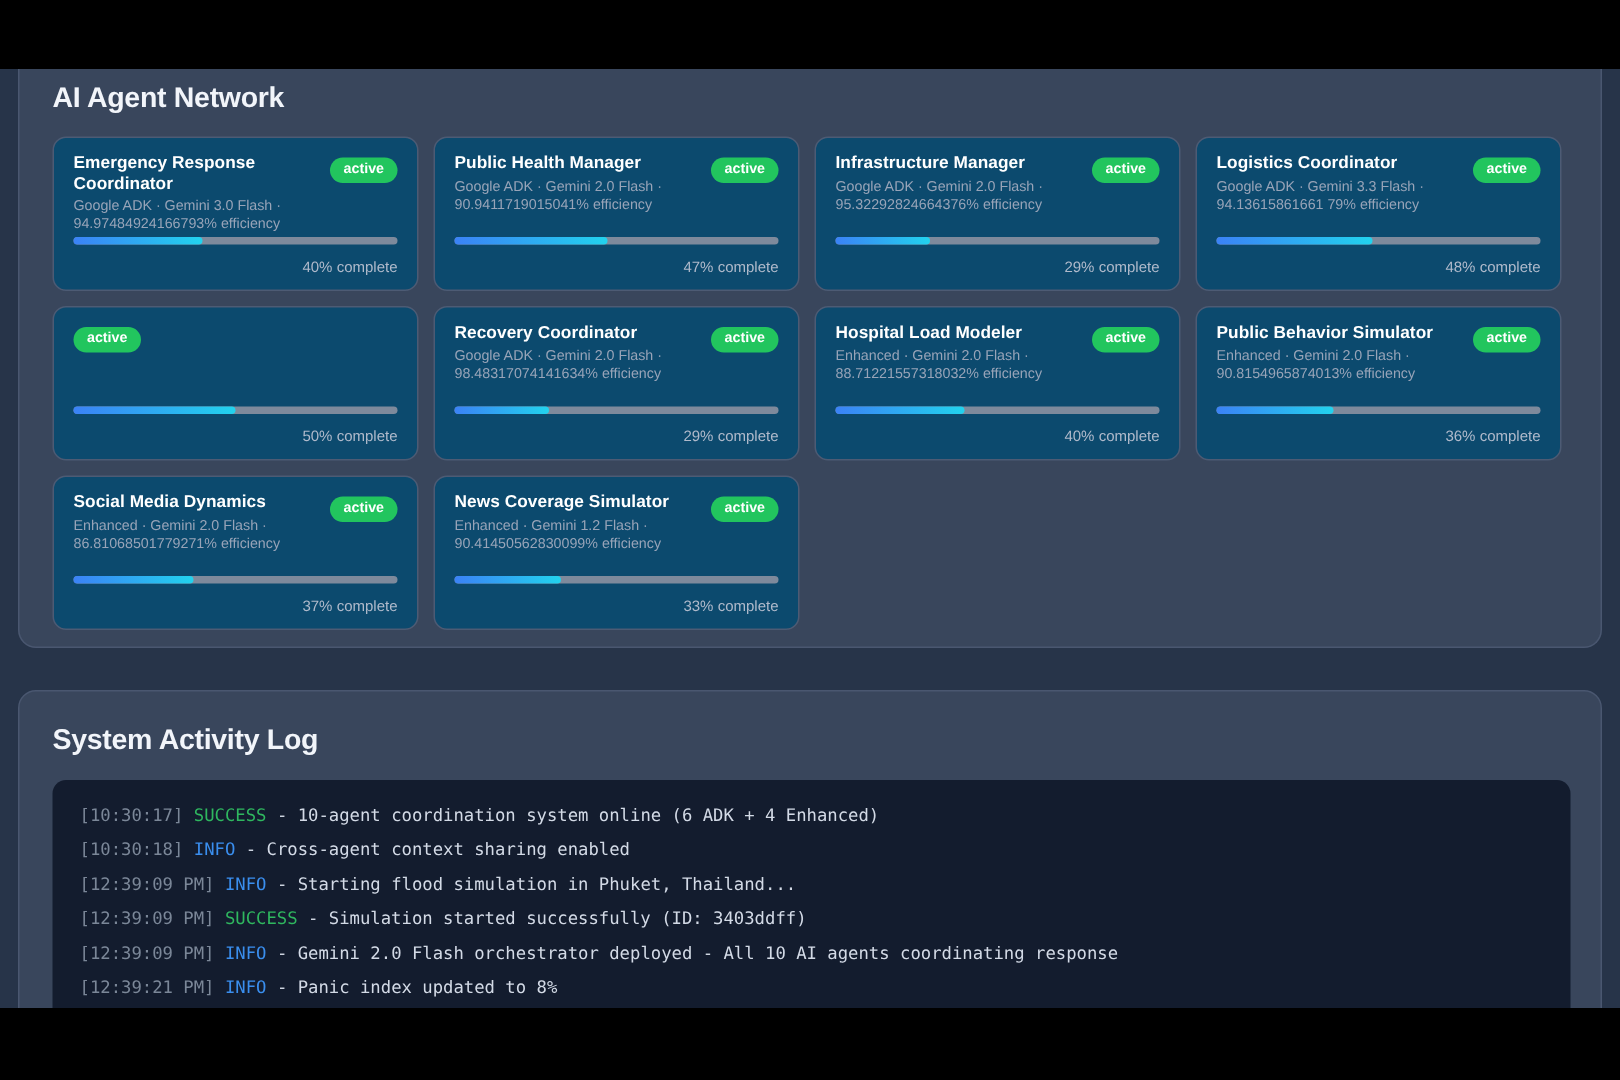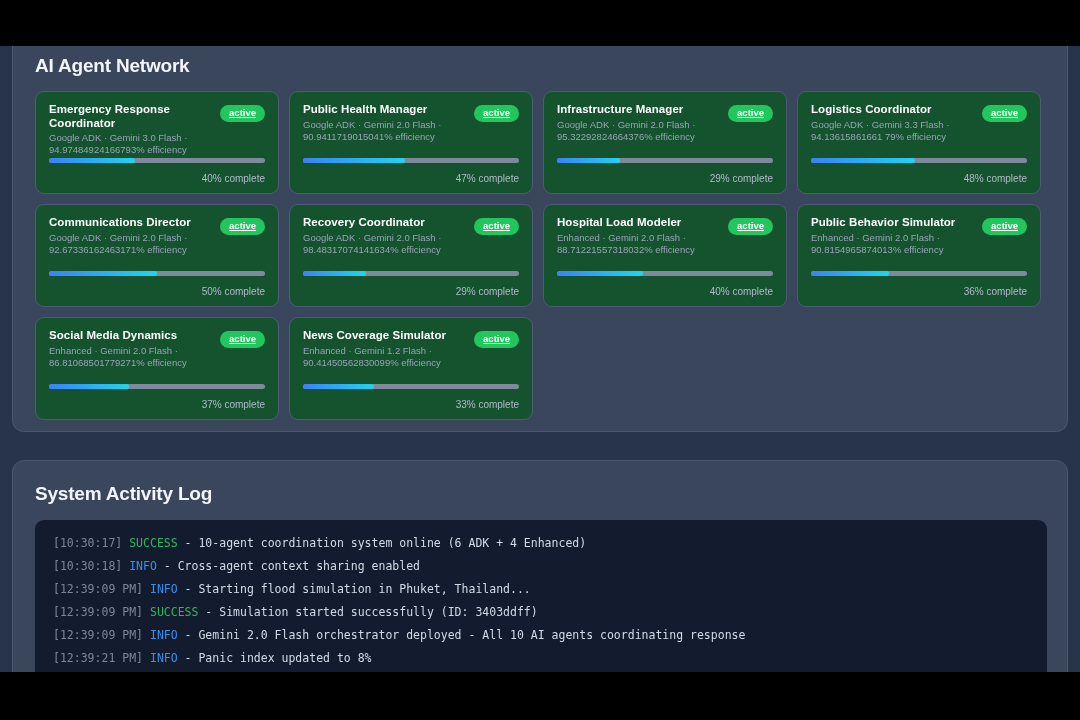--- a/index.html
+++ b/index.html
@@ -43,21 +43,21 @@
     position: absolute;
     left: 22px; top: 45px;
     width: 1010px;
     display: grid;
     grid-template-columns: repeat(4, 244px);
     gap: 10px 10px;
   }
   .agent-card {
     position: relative;
     height: 103px;
-    background: #14532d;
+    background: #0c4a6e;
     border: 1px solid #4d5b74;
     border-radius: 9px;
     padding: 11px 13px 0 13px;
   }
   .agent-head {
     display: flex; align-items: flex-start;
     justify-content: space-between; gap: 6px;
   }
   .agent-meta { min-width: 0; }
   .agent-name {
@@ -68,21 +68,20 @@
     font-size: 9.5px; color: #98a4b8; line-height: 12px;
     margin-top: 2px;
   }
   .badge {
     flex: 0 0 auto;
     background: #22c55e; color: #ffffff;
     font-size: 9.5px; font-weight: bold;
     padding: 3px 9px 4px 9px; border-radius: 9px;
     line-height: 10px; white-space: nowrap;
     margin-top: 2px;
-    text-decoration: underline;
   }
   .progress-track {
     position: absolute; left: 13px; right: 13px; bottom: 30px;
     height: 5px; border-radius: 3px; background: #7e8a9c;
   }
   .progress-fill {
     height: 100%; border-radius: 3px;
     background: linear-gradient(90deg, #3b82f6 0%, #22d3ee 100%);
   }
   .progress-label {
@@ -166,24 +165,20 @@
             </div>
             <span class="badge">active</span>
           </div>
           <div class="progress-track">
             <div class="progress-fill" style="width:48%"></div>
           </div>
           <div class="progress-label">48% complete</div>
         </div>
         <div class="agent-card">
           <div class="agent-head">
-            <div class="agent-meta">
-              <div class="agent-name">Communications Director</div>
-              <div class="agent-sub">Google ADK · Gemini 2.0 Flash · 92.67336162463171% efficiency</div>
-            </div>
             <span class="badge">active</span>
           </div>
           <div class="progress-track">
             <div class="progress-fill" style="width:50%"></div>
           </div>
           <div class="progress-label">50% complete</div>
         </div>
         <div class="agent-card">
           <div class="agent-head">
             <div class="agent-meta">

